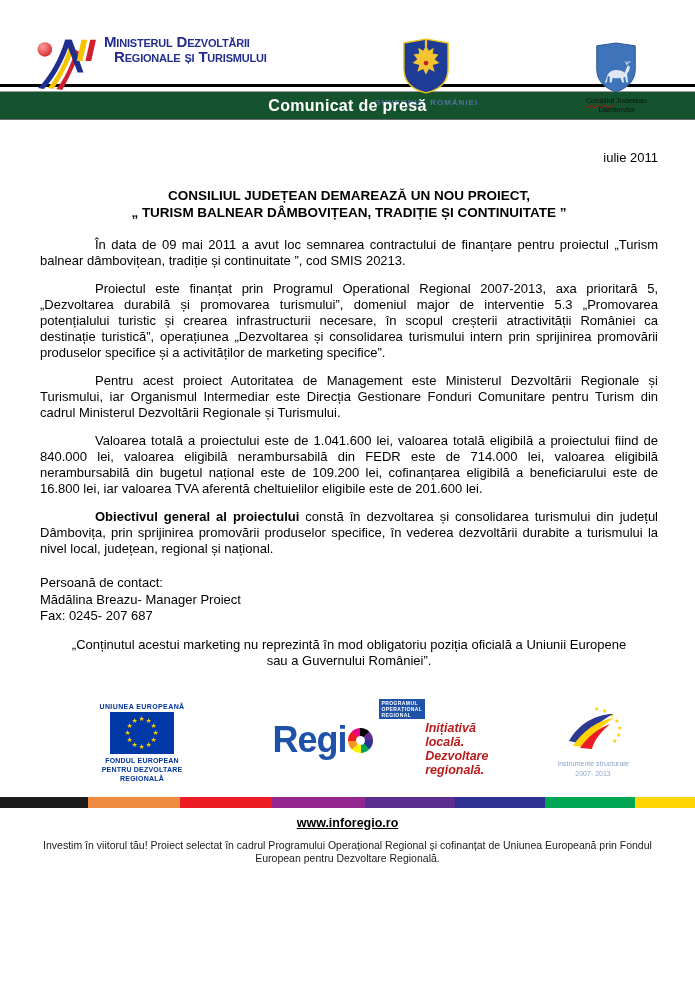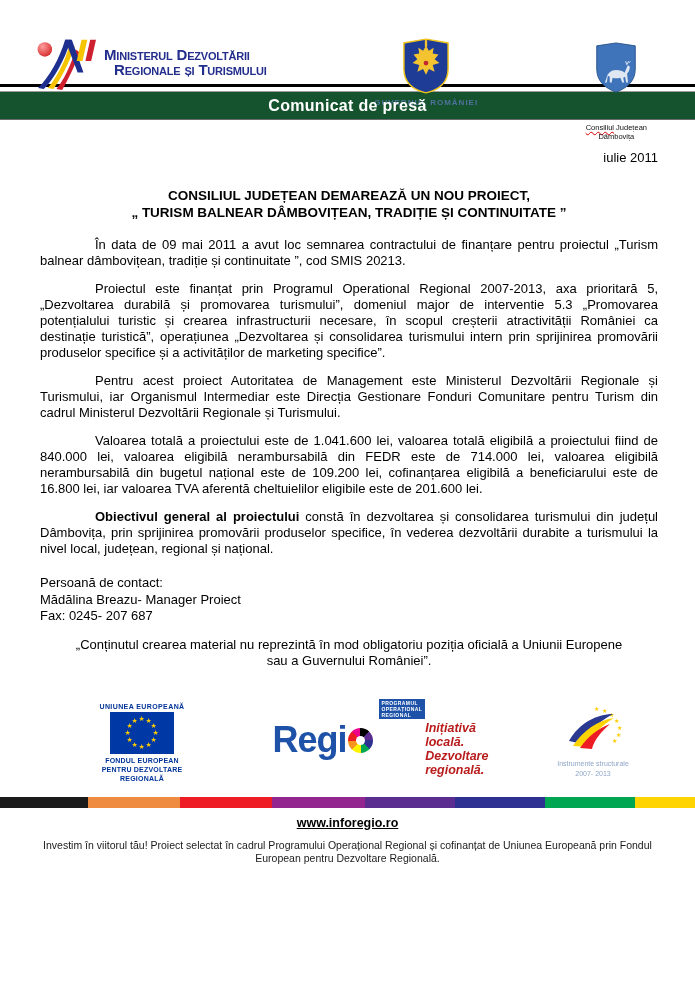--- a/index.html
+++ b/index.html
@@ -2,27 +2,27 @@
 <html><head>
 <meta charset="utf-8">
 <style>
   html,body{margin:0;padding:0;background:#fff;}
   .page{position:relative;width:695px;height:982px;background:#fff;overflow:hidden;
         font-family:"Liberation Sans",sans-serif;color:#000;}
 
   
   .header{display:flex;justify-content:space-between;align-items:flex-start;
           padding:34px 48px 0 36px;height:84px;box-sizing:border-box;}
-  .min-logo{display:flex;align-items:center;}
+  .min-logo{display:flex;align-items:flex-start;}
   .min-text{margin-left:4px;color:#232e8c;font-weight:bold;font-variant:small-caps;
             font-size:15px;line-height:15px;letter-spacing:-0.2px;}
   .min-text .l2{padding-left:10px;}
   .gov-logo{display:flex;flex-direction:column;align-items:center;margin-top:4px;}
   .gov-label{margin-top:4px;font-size:8px;font-weight:bold;letter-spacing:1px;color:#50719f;}
-  .cj-logo{display:flex;flex-direction:column;align-items:center;margin-top:8px;gap:27px;}
+  .cj-logo{display:flex;flex-direction:column;align-items:center;margin-top:8px;}
   .cj-text{margin-top:2px;font-size:7.5px;line-height:9px;text-align:center;color:#111;}
   .red-wavy{text-decoration:underline wavy #d40000;text-decoration-thickness:1px;}
 
   .black-rule{height:3px;background:#000;margin-top:0;}
   .banner{margin-top:4px;height:27px;background:#14532d;border-top:1px solid #9c9c9c;
           border-bottom:1px solid #6b6b6b;display:flex;align-items:center;justify-content:center;}
   .banner-title{color:#fff;font-weight:bold;font-size:16px;letter-spacing:0.3px;}
 
   
   .content{padding:0 37px 0 40px;}
@@ -133,21 +133,21 @@
     <p class="body">Pentru acest proiect Autoritatea de Management este Ministerul Dezvoltării Regionale și Turismului, iar Organismul Intermediar este Direcția Gestionare Fonduri Comunitare pentru Turism din cadrul Ministerul Dezvoltării Regionale și Turismului.</p>
     <p class="body">Valoarea totală a proiectului este de 1.041.600 lei, valoarea totală eligibilă a proiectului  fiind de  840.000 lei, valoarea eligibilă nerambursabilă din FEDR este de 714.000 lei, valoarea eligibilă nerambursabilă din bugetul național este de 109.200 lei, cofinanțarea eligibilă a beneficiarului este de 16.800 lei, iar valoarea TVA aferentă cheltuielilor eligibile este de 201.600 lei.</p>
     <p class="body"><b>Obiectivul general al proiectului</b><span> constă în dezvoltarea și consolidarea turismului din județul Dâmbovița, prin sprijinirea promovării produselor specifice, în vederea dezvoltării durabite a turismului la nivel local, județean, regional și național.</span></p>
 
     <div class="contact">
       <div>Persoană de contact:</div>
       <div>Mădălina Breazu-  Manager Proiect</div>
       <div>Fax: 0245- 207 687</div>
     </div>
 
-    <div class="disclaimer">„Conținutul crearea material nu reprezintă în mod obligatoriu poziția oficială a Uniunii Europene sau a Guvernului României”.</div>
+    <div class="disclaimer">„Conținutul acestui marketing nu reprezintă în mod obligatoriu poziția oficială a Uniunii Europene sau a Guvernului României”.</div>
   </div>
 
   <div class="footer-logos">
 
     <div class="eu-block">
       <div class="eu-top">UNIUNEA EUROPEANĂ</div>
       <div class="eu-flag">
           <span class="eu-star" style="left: 28.5px; top: 3.5px;">★</span>
           <span class="eu-star" style="left: 35.5px; top: 5.37564px;">★</span>
           <span class="eu-star" style="left: 40.6244px; top: 10.5px;">★</span>

